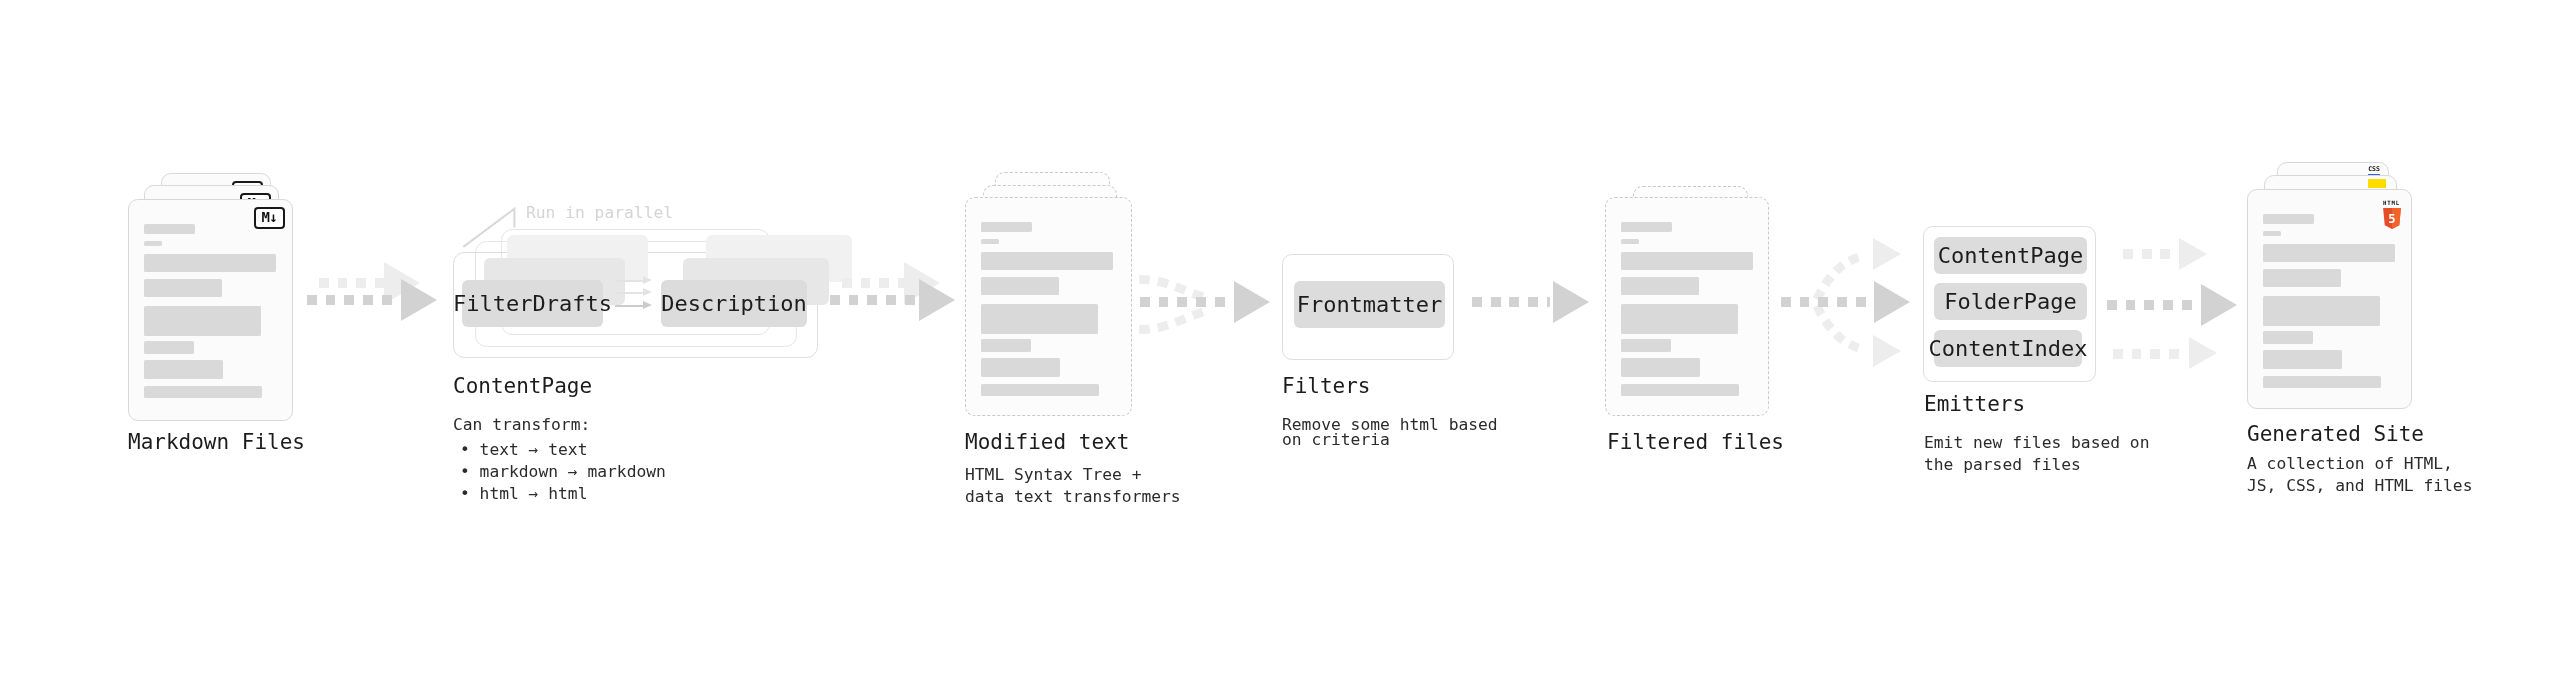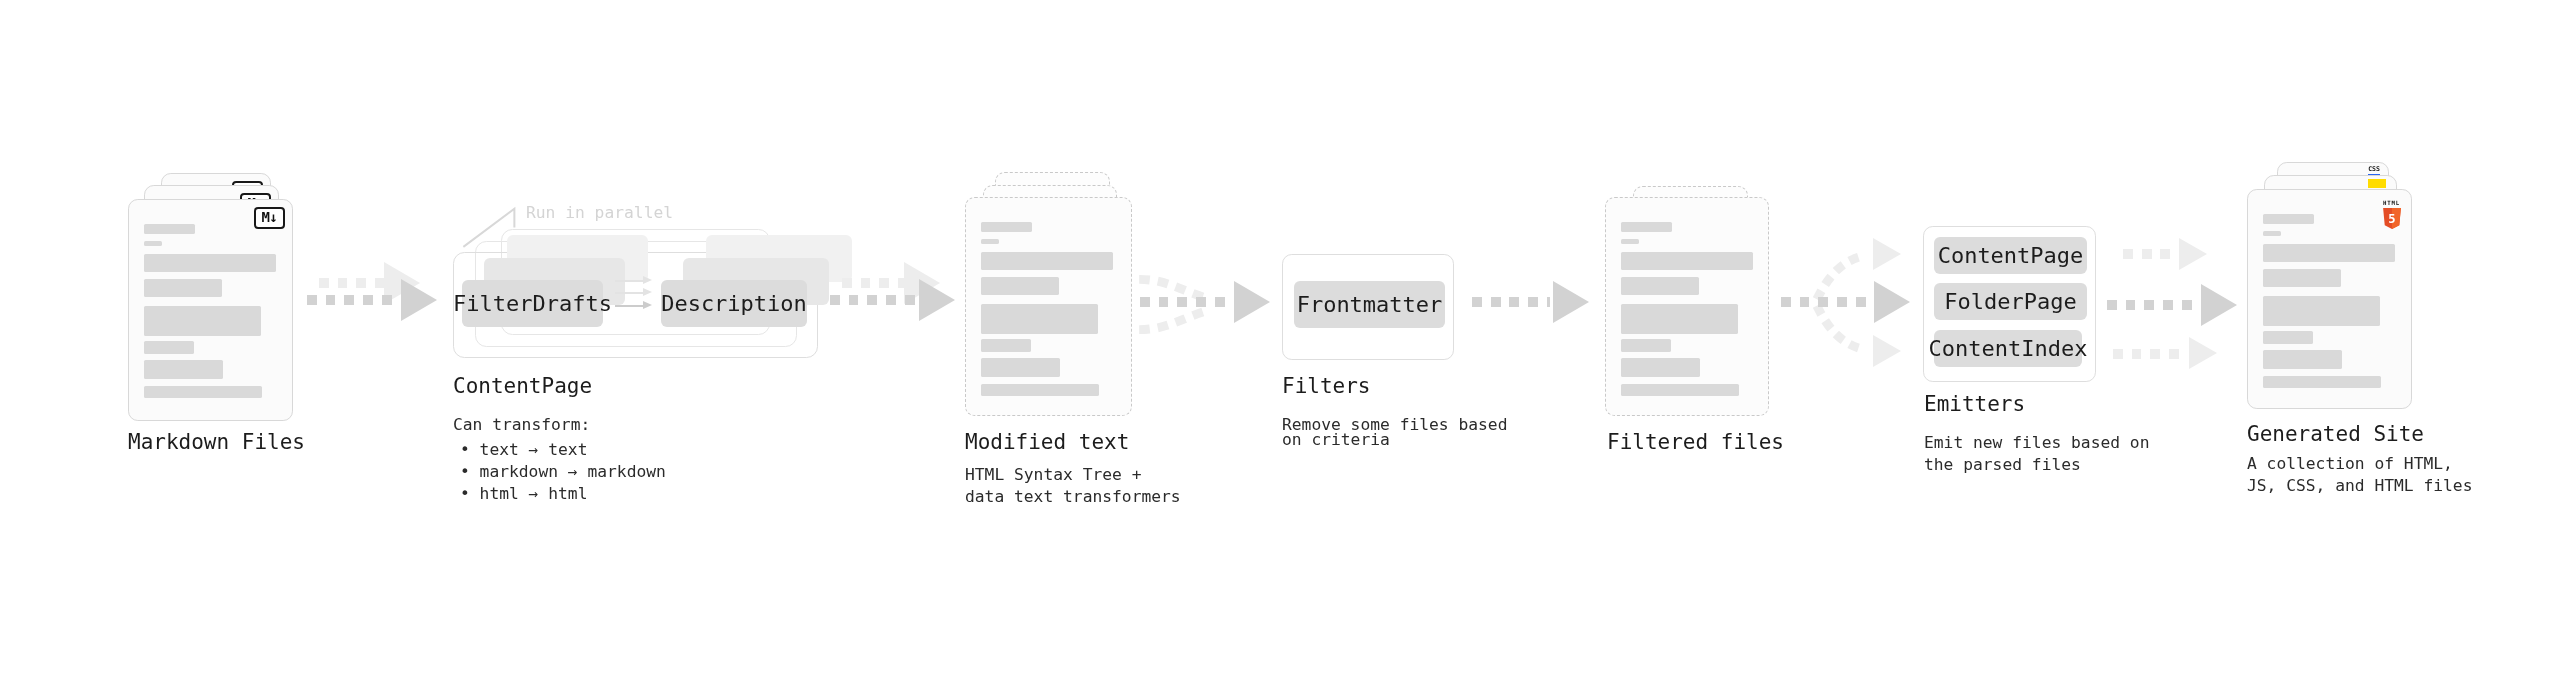--- a/index.html
+++ b/index.html
@@ -162,21 +162,21 @@
       <path d="M 6 76 C 40 76 58 62 92 52" fill="none" style="stroke:var(--arrow_faint)" stroke-width="11" stroke-dasharray="13 10"></path>
     </svg>
     <div class="dash-line abs" style="left:1140px;top:297px;width:89px"></div>
     <div class="ah" style="left:1234px;top:281px"></div>
   </div>
 
   <div class="stage">
     <div class="panel" style="left:1282px;top:254px;width:172px;height:106px"></div>
     <div class="pill" style="left:1294px;top:281px;width:151px;height:47px">Frontmatter</div>
     <div class="stage-label" style="left:1282px;top:375px">Filters</div>
-    <div class="stage-desc" style="left:1282px;top:415px">Remove some files based</div>
+    <div class="stage-desc" style="left:1282px;top:415px">Remove some html based</div>
     <div class="stage-desc" style="left:1282px;top:430px">on criteria</div>
   </div>
 
   <div>
     <div class="dash-line abs" style="left:1472px;top:297px;width:78px"></div>
     <div class="ah" style="left:1553px;top:281px"></div>
   </div>
 
   <div class="stage">
     <div class="file-card dashed tab" style="left:1633px;top:186px;width:115px;height:57px"></div>

